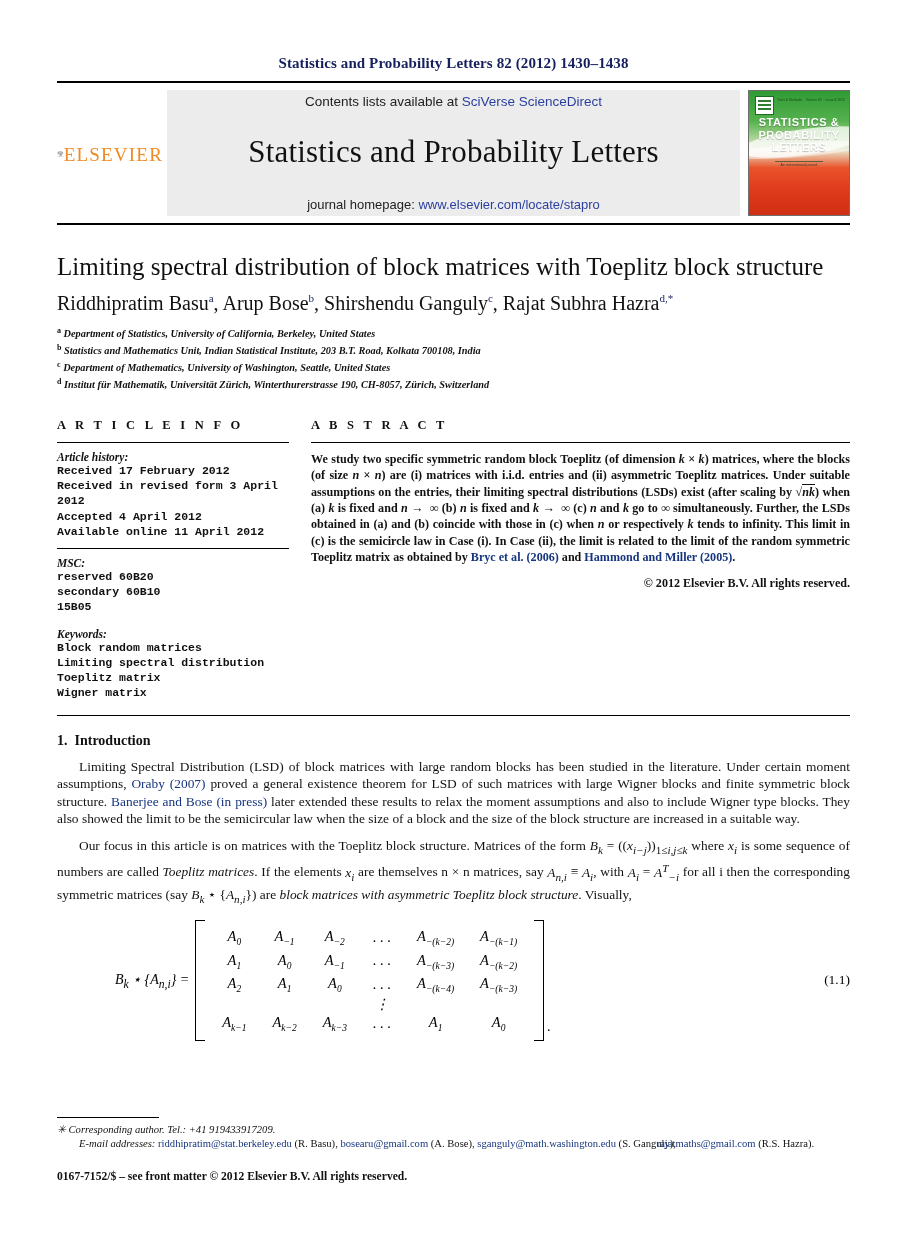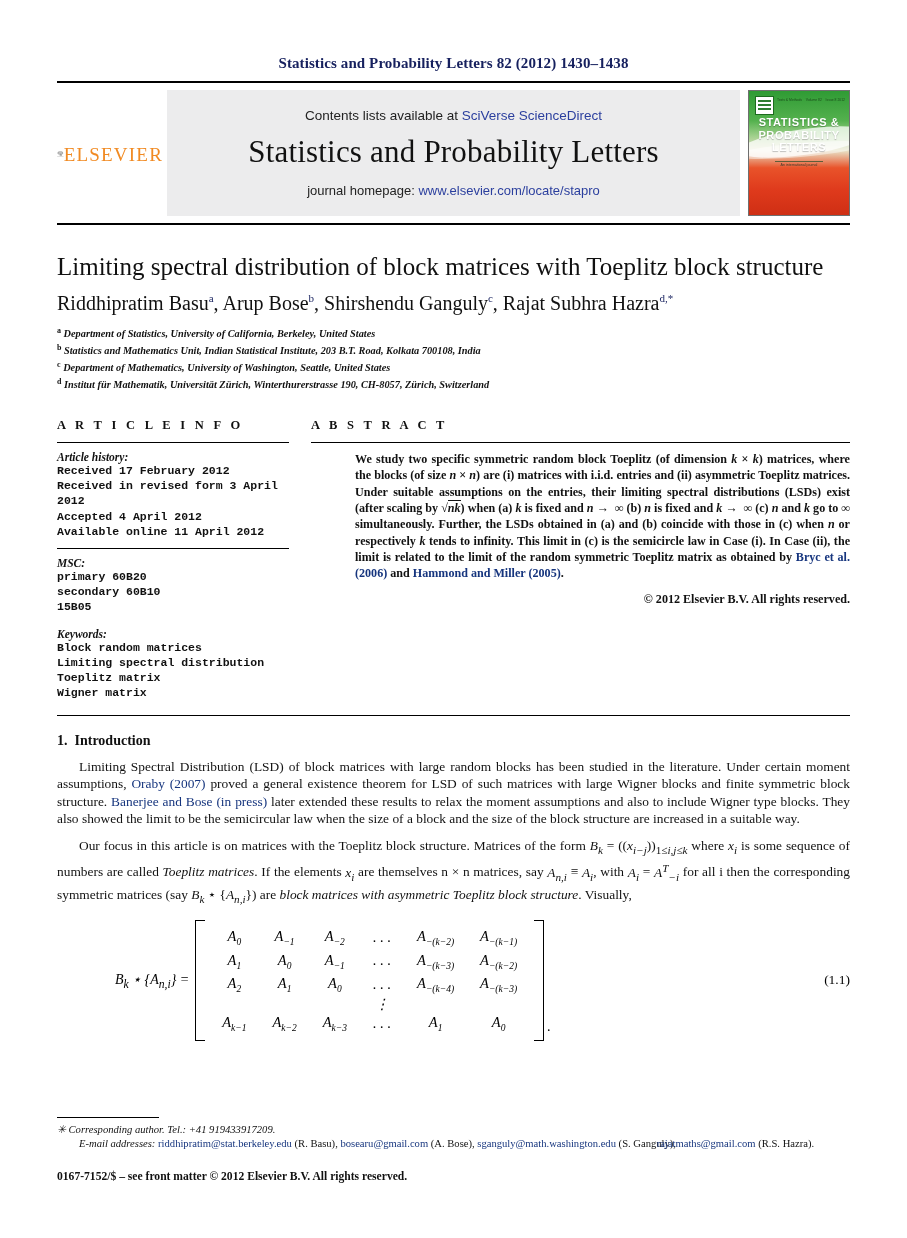--- a/index.html
+++ b/index.html
@@ -64,21 +64,21 @@
     font-weight: normal;
   }
   .journal-band {
     flex: 1 1 auto;
     background: #ececed;
     margin: 0 8px 0 4px;
     display: flex;
     flex-direction: column;
     align-items: center;
     justify-content: center;
-    gap: 0;
+    gap: 14px;
   }
   .contents-line {
     font-family: "Liberation Sans", sans-serif;
     font-size: 13.5px;
     color: #222;
     padding-top: 4px;
   }
   .contents-line a { color: #2b3f9e; text-decoration: none; }
   .journal-name {
     font-family: "Liberation Serif", serif;
@@ -210,21 +210,20 @@
   }
   .info-gap { height: 13px; }
 
   .abstract-body {
     font-family:"Liberation Serif", serif;
     font-weight: bold;
     font-size: 12.1px;
     line-height: 16.3px;
     text-align: justify;
     color:#111;
-    margin-left:44px;
   }
   .abstract-body a { color:#16357e; text-decoration:none; }
   .abstract-body i { font-style: italic; }
   .copyright {
     font-family:"Liberation Serif", serif;
     font-weight: bold;
     font-size: 12.1px;
     text-align: right;
     margin-top: 11px;
     color:#111;
@@ -419,21 +418,21 @@
     <div class="col-info">
       <div class="sec-head">A R T I C L E    I N F O</div>
       <div class="hr-thin"></div>
       <div class="info-label">Article history:</div>
       <div class="info-line">Received 17 February 2012</div>
       <div class="info-line">Received in revised form 3 April 2012</div>
       <div class="info-line">Accepted 4 April 2012</div>
       <div class="info-line">Available online 11 April 2012</div>
       <div class="hr-thin2"></div>
       <div class="info-label">MSC:</div>
-      <div class="info-line">primary 60B20</div>
+      <div class="info-line">reserved 60B20</div>
       <div class="info-line">secondary 60B10</div>
       <div class="info-line">15B05</div>
       <div class="info-gap"></div>
       <div class="info-label">Keywords:</div>
       <div class="info-line">Block random matrices</div>
       <div class="info-line">Limiting spectral distribution</div>
       <div class="info-line">Toeplitz matrix</div>
       <div class="info-line">Wigner matrix</div>
     </div>
 

